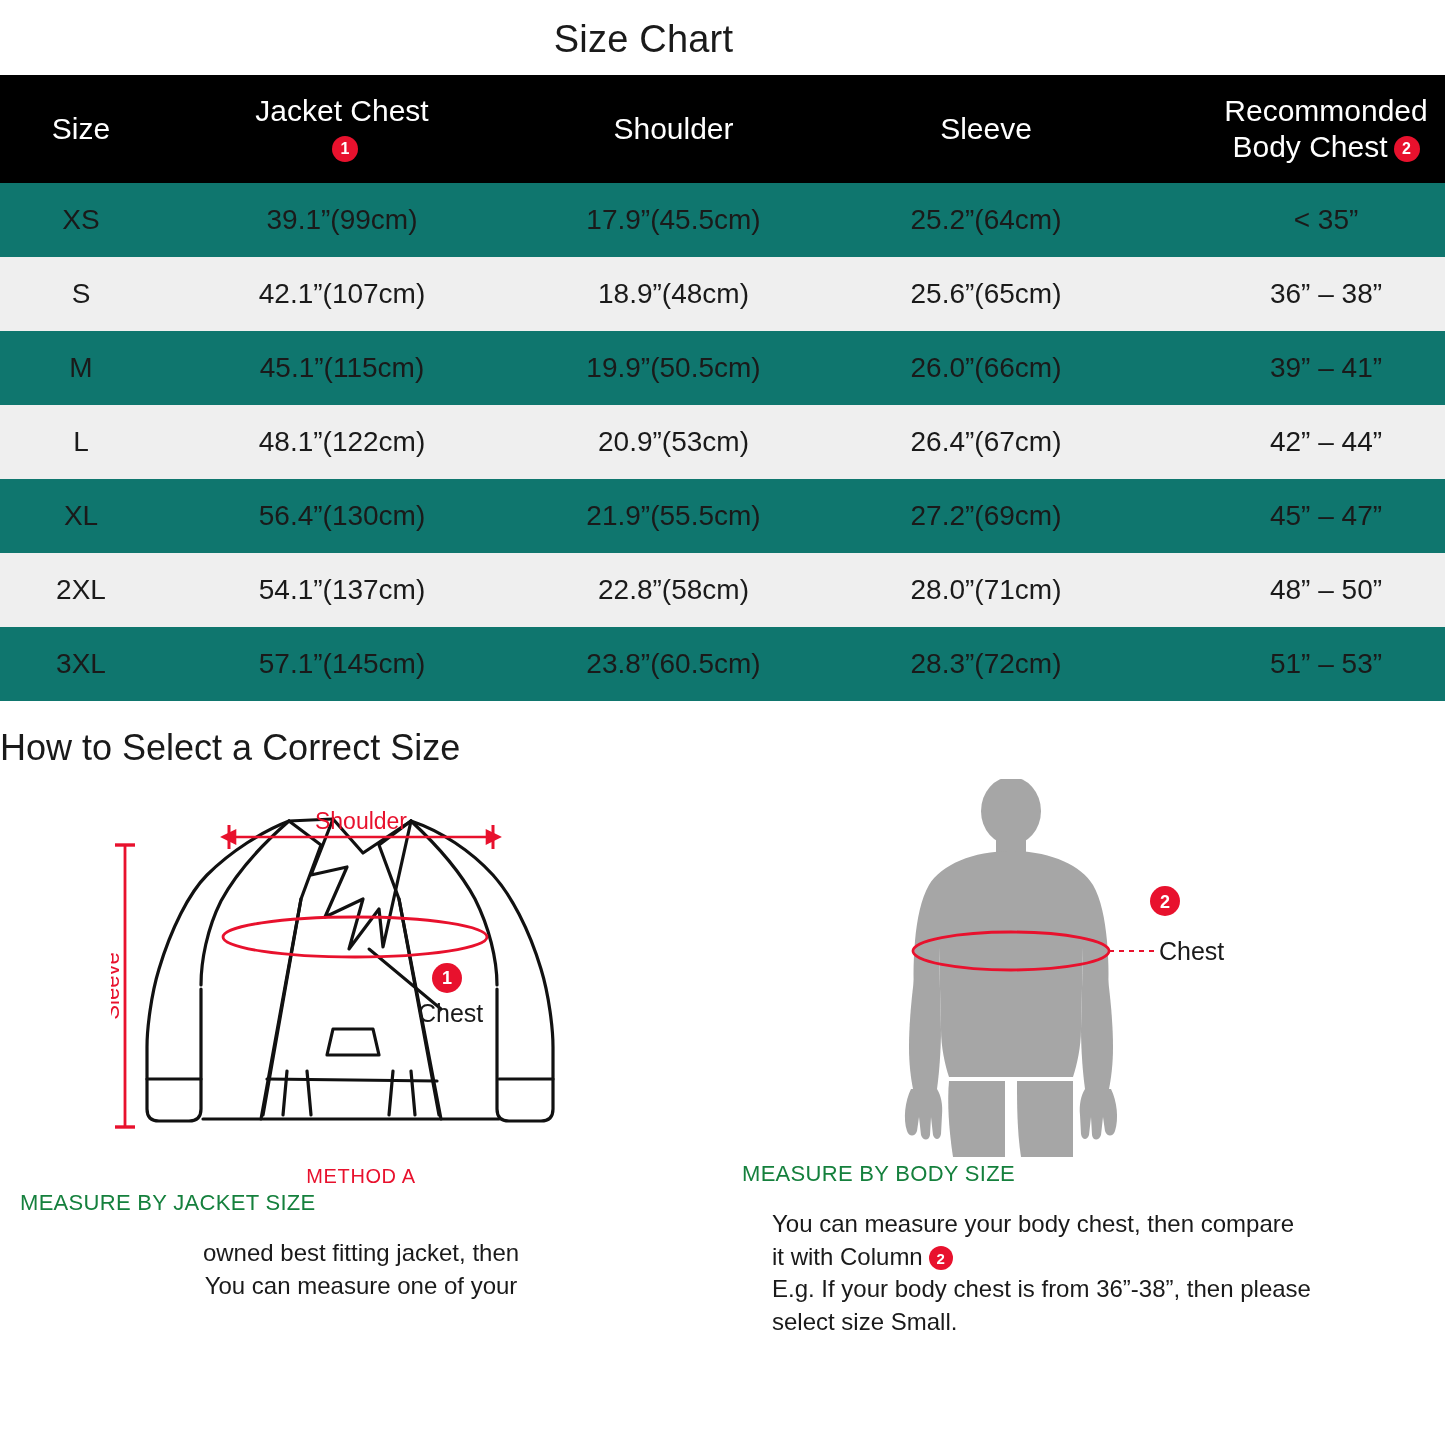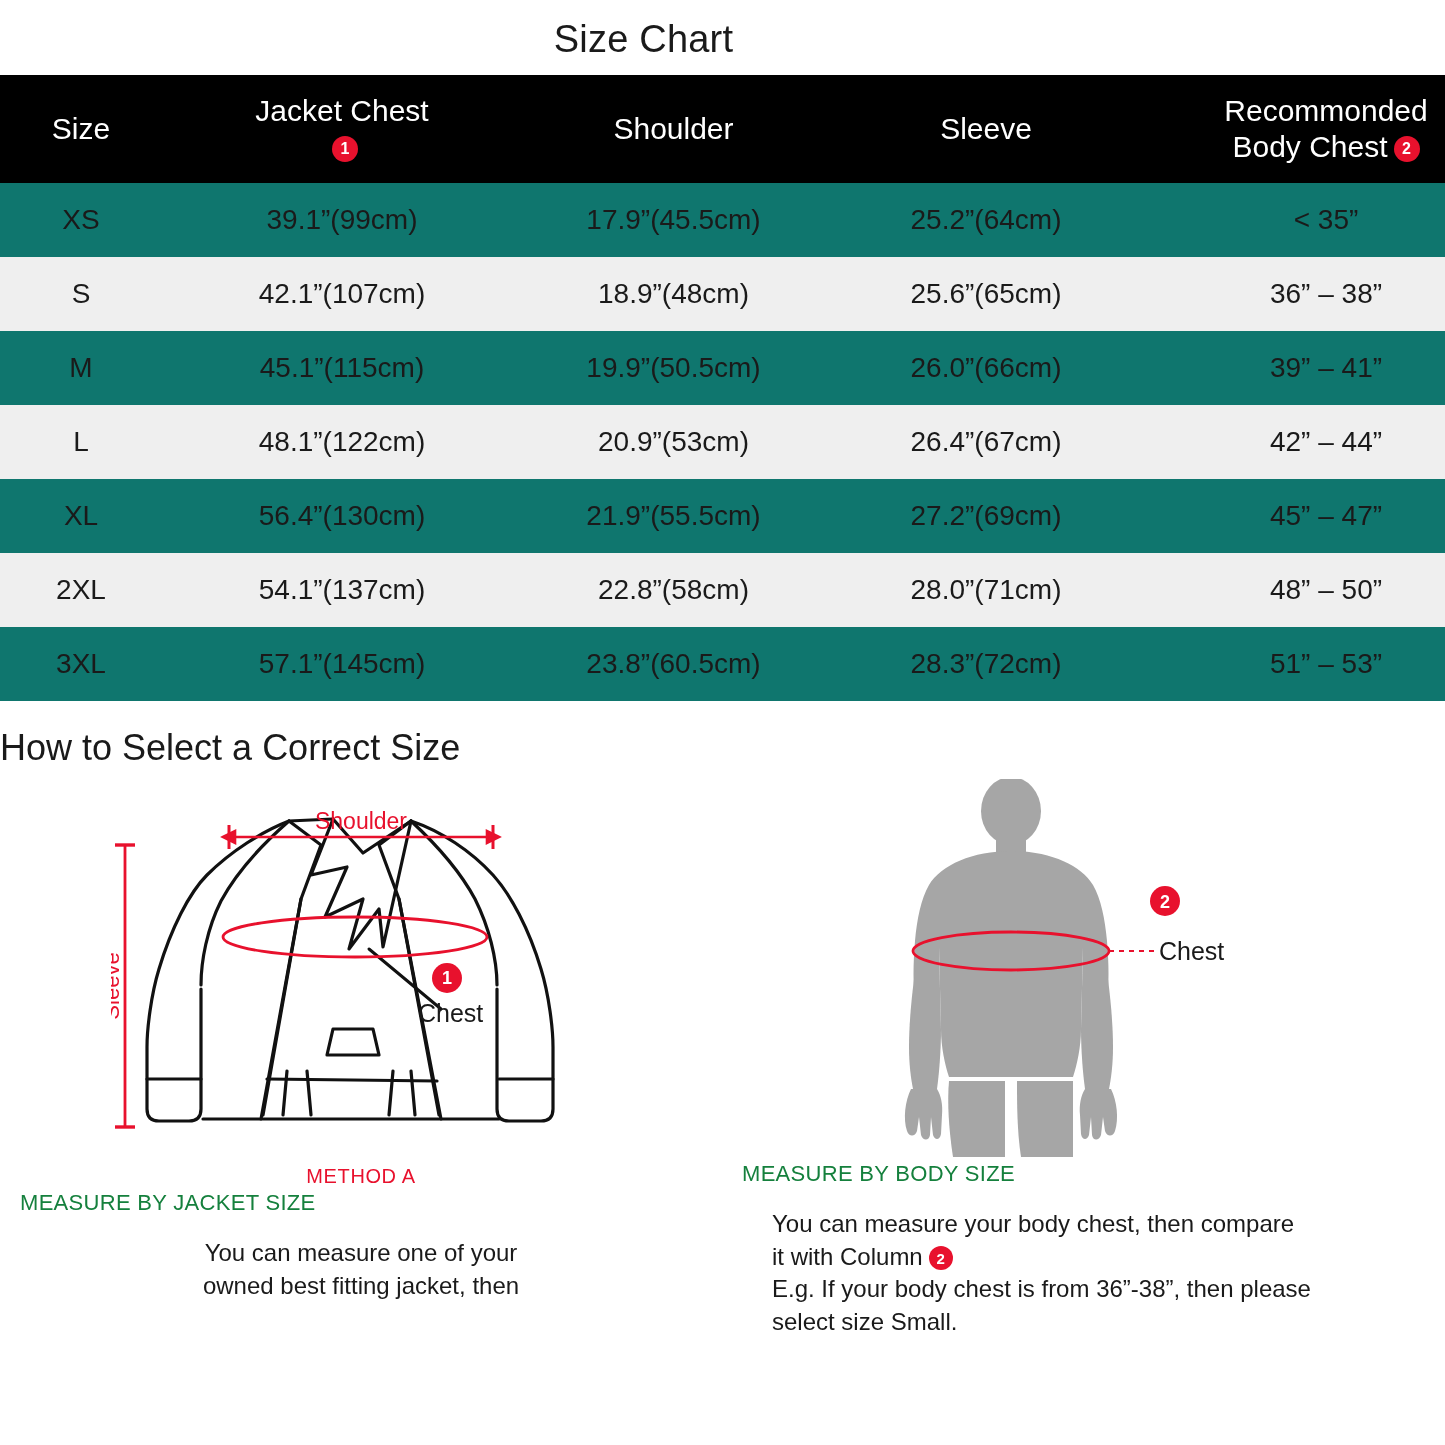--- a/index.html
+++ b/index.html
@@ -285,22 +285,22 @@
       <div style="position:relative; margin-top:-188px; margin-left:400px; height:70px;">
         <div style="position:absolute; left:12px; top:-8px; width:30px; height:30px; border-radius:50%; background:#e8112d; color:#fff; font-size:18px; font-weight:700; display:flex; align-items:center; justify-content:center;">1</div>
         <div style="position:absolute; left:-2px; top:28px; color:#1a1a1a; font-size:25px;">Chest</div>
       </div>
       <div style="height:118px;"></div>
 
       <div class="method-label">METHOD A</div>
       <div class="method-sub">MEASURE BY JACKET SIZE</div>
 
       <div class="method-desc">
+        <p>owned best fitting jacket, then</p>
         <p>You can measure one of your</p>
-        <p>owned best fitting jacket, then</p>
       </div>
     </div>
 
     <div class="method method-b">
       <div class="figure">
         <svg width="500" height="380" viewBox="0 0 500 380">
           <g fill="#a6a6a6">
 
             <ellipse cx="178" cy="32" rx="30" ry="34"></ellipse>
 

